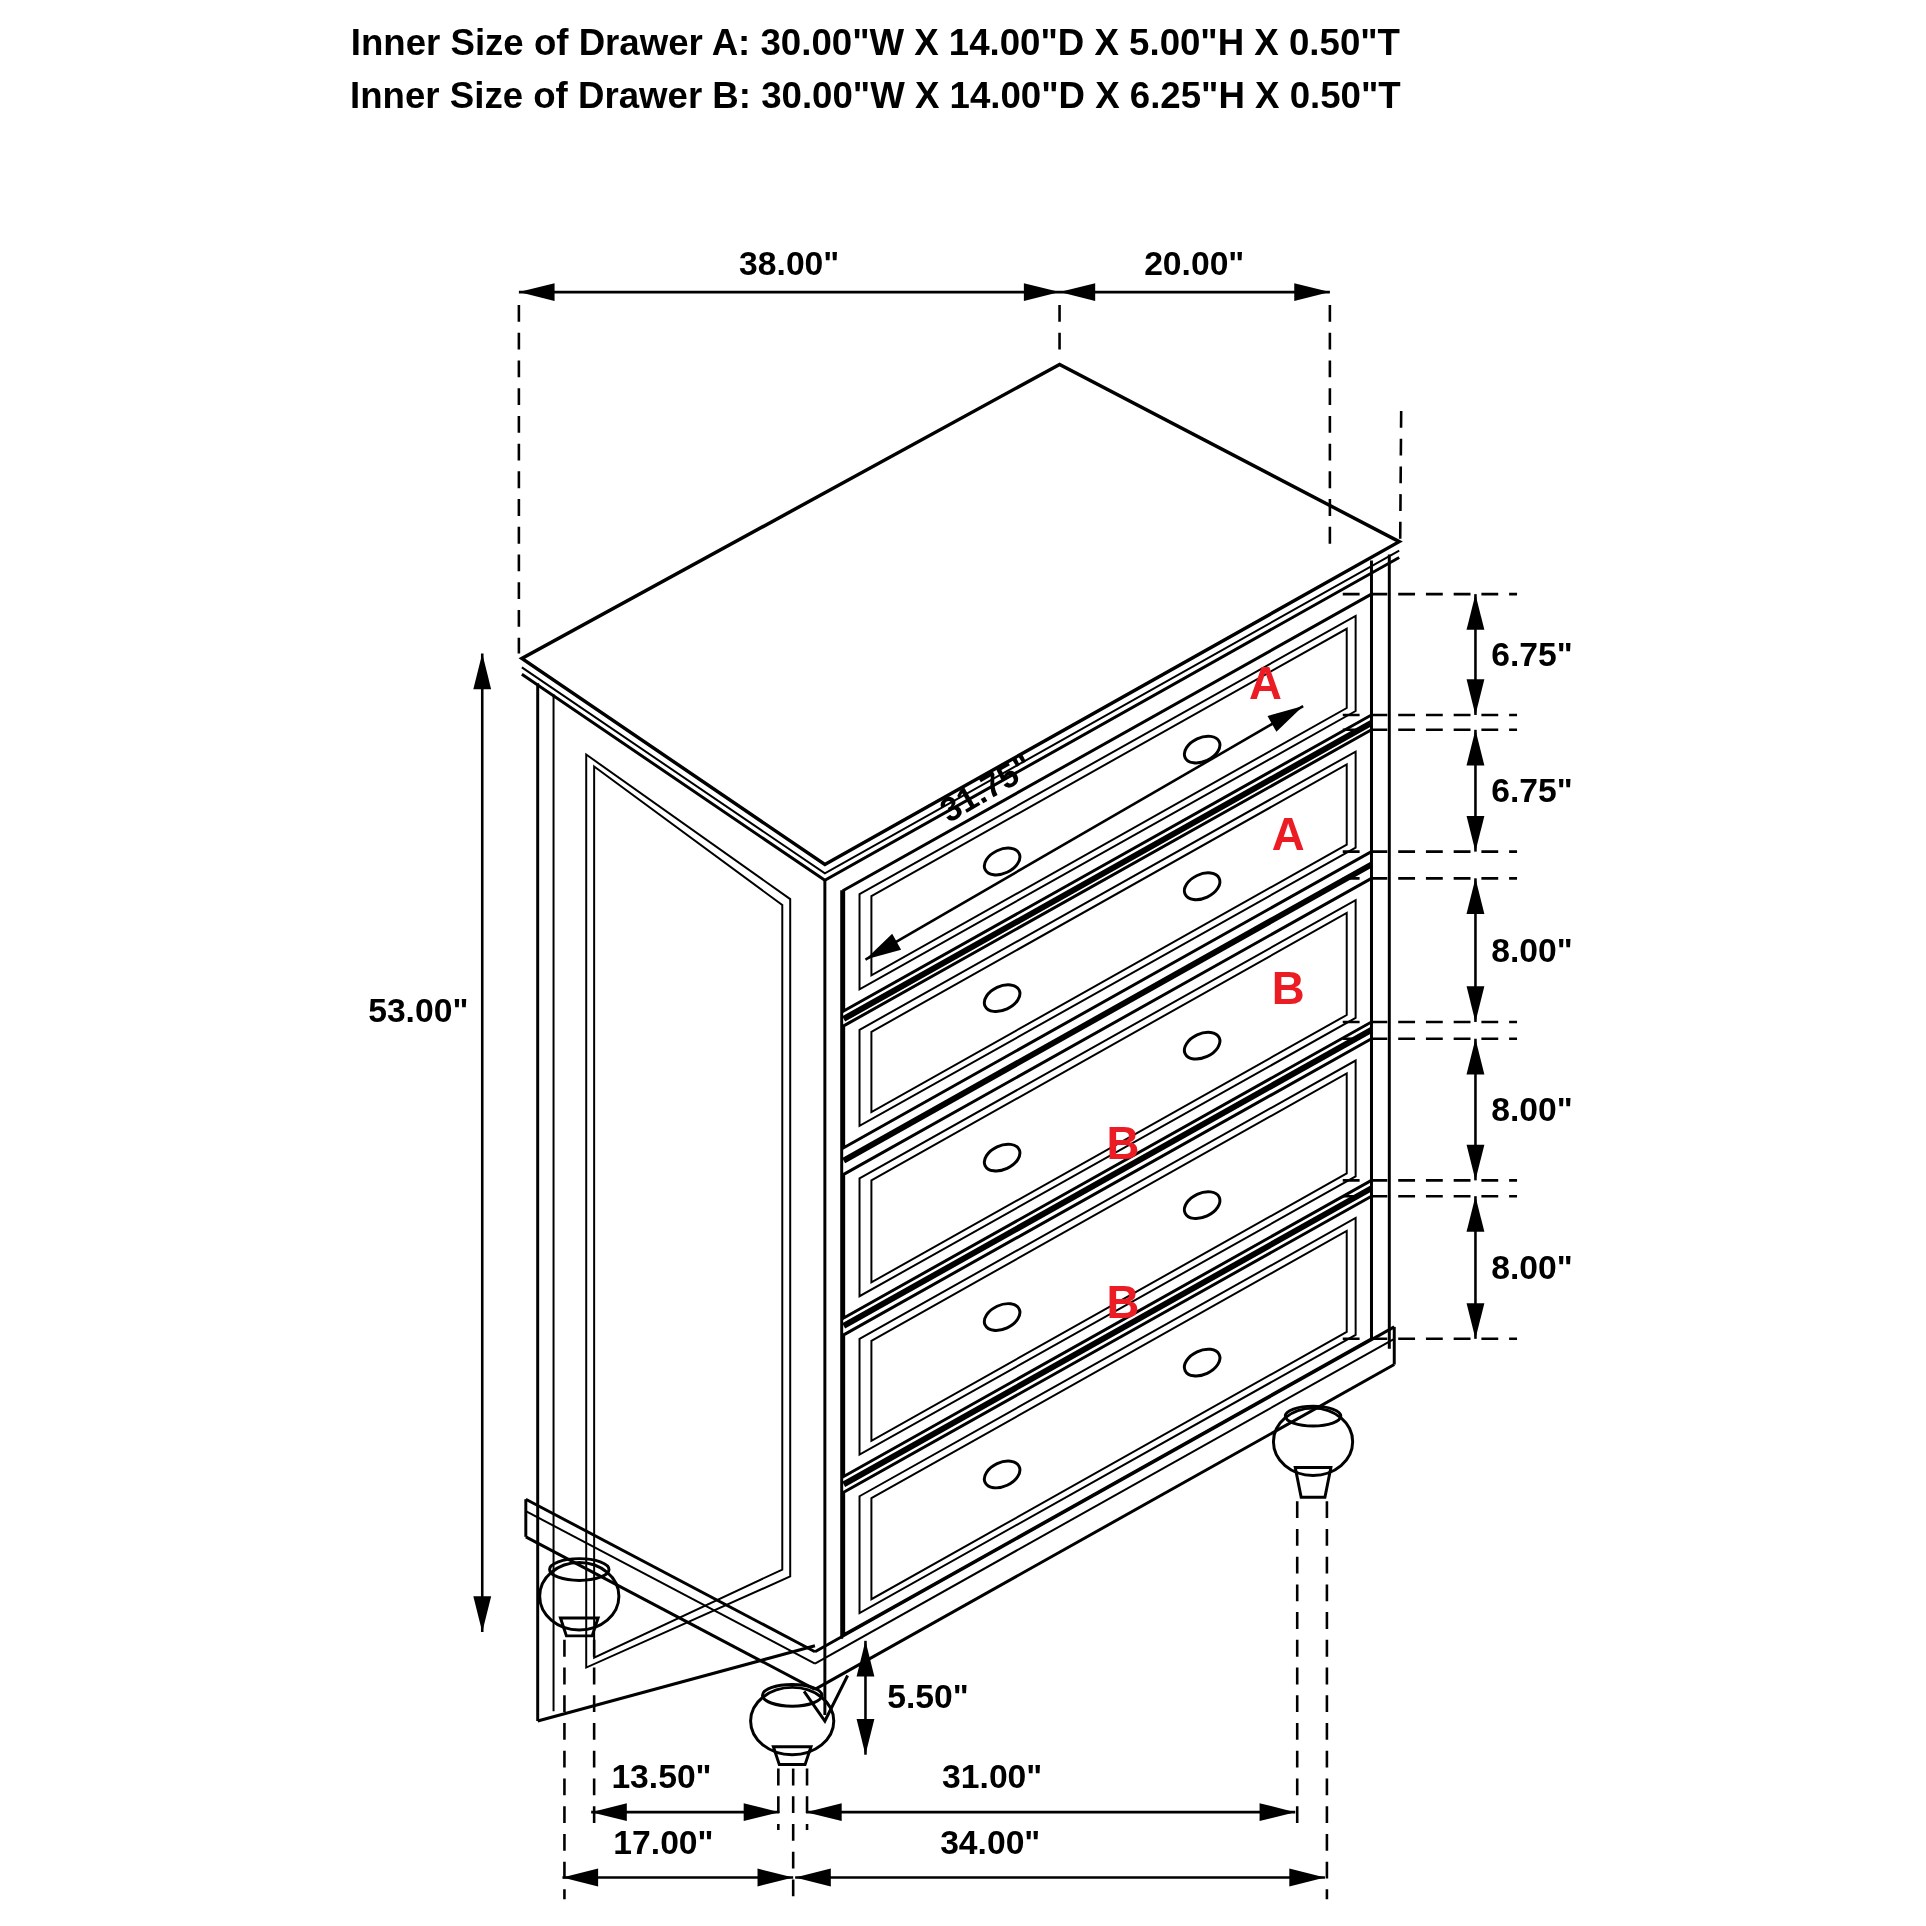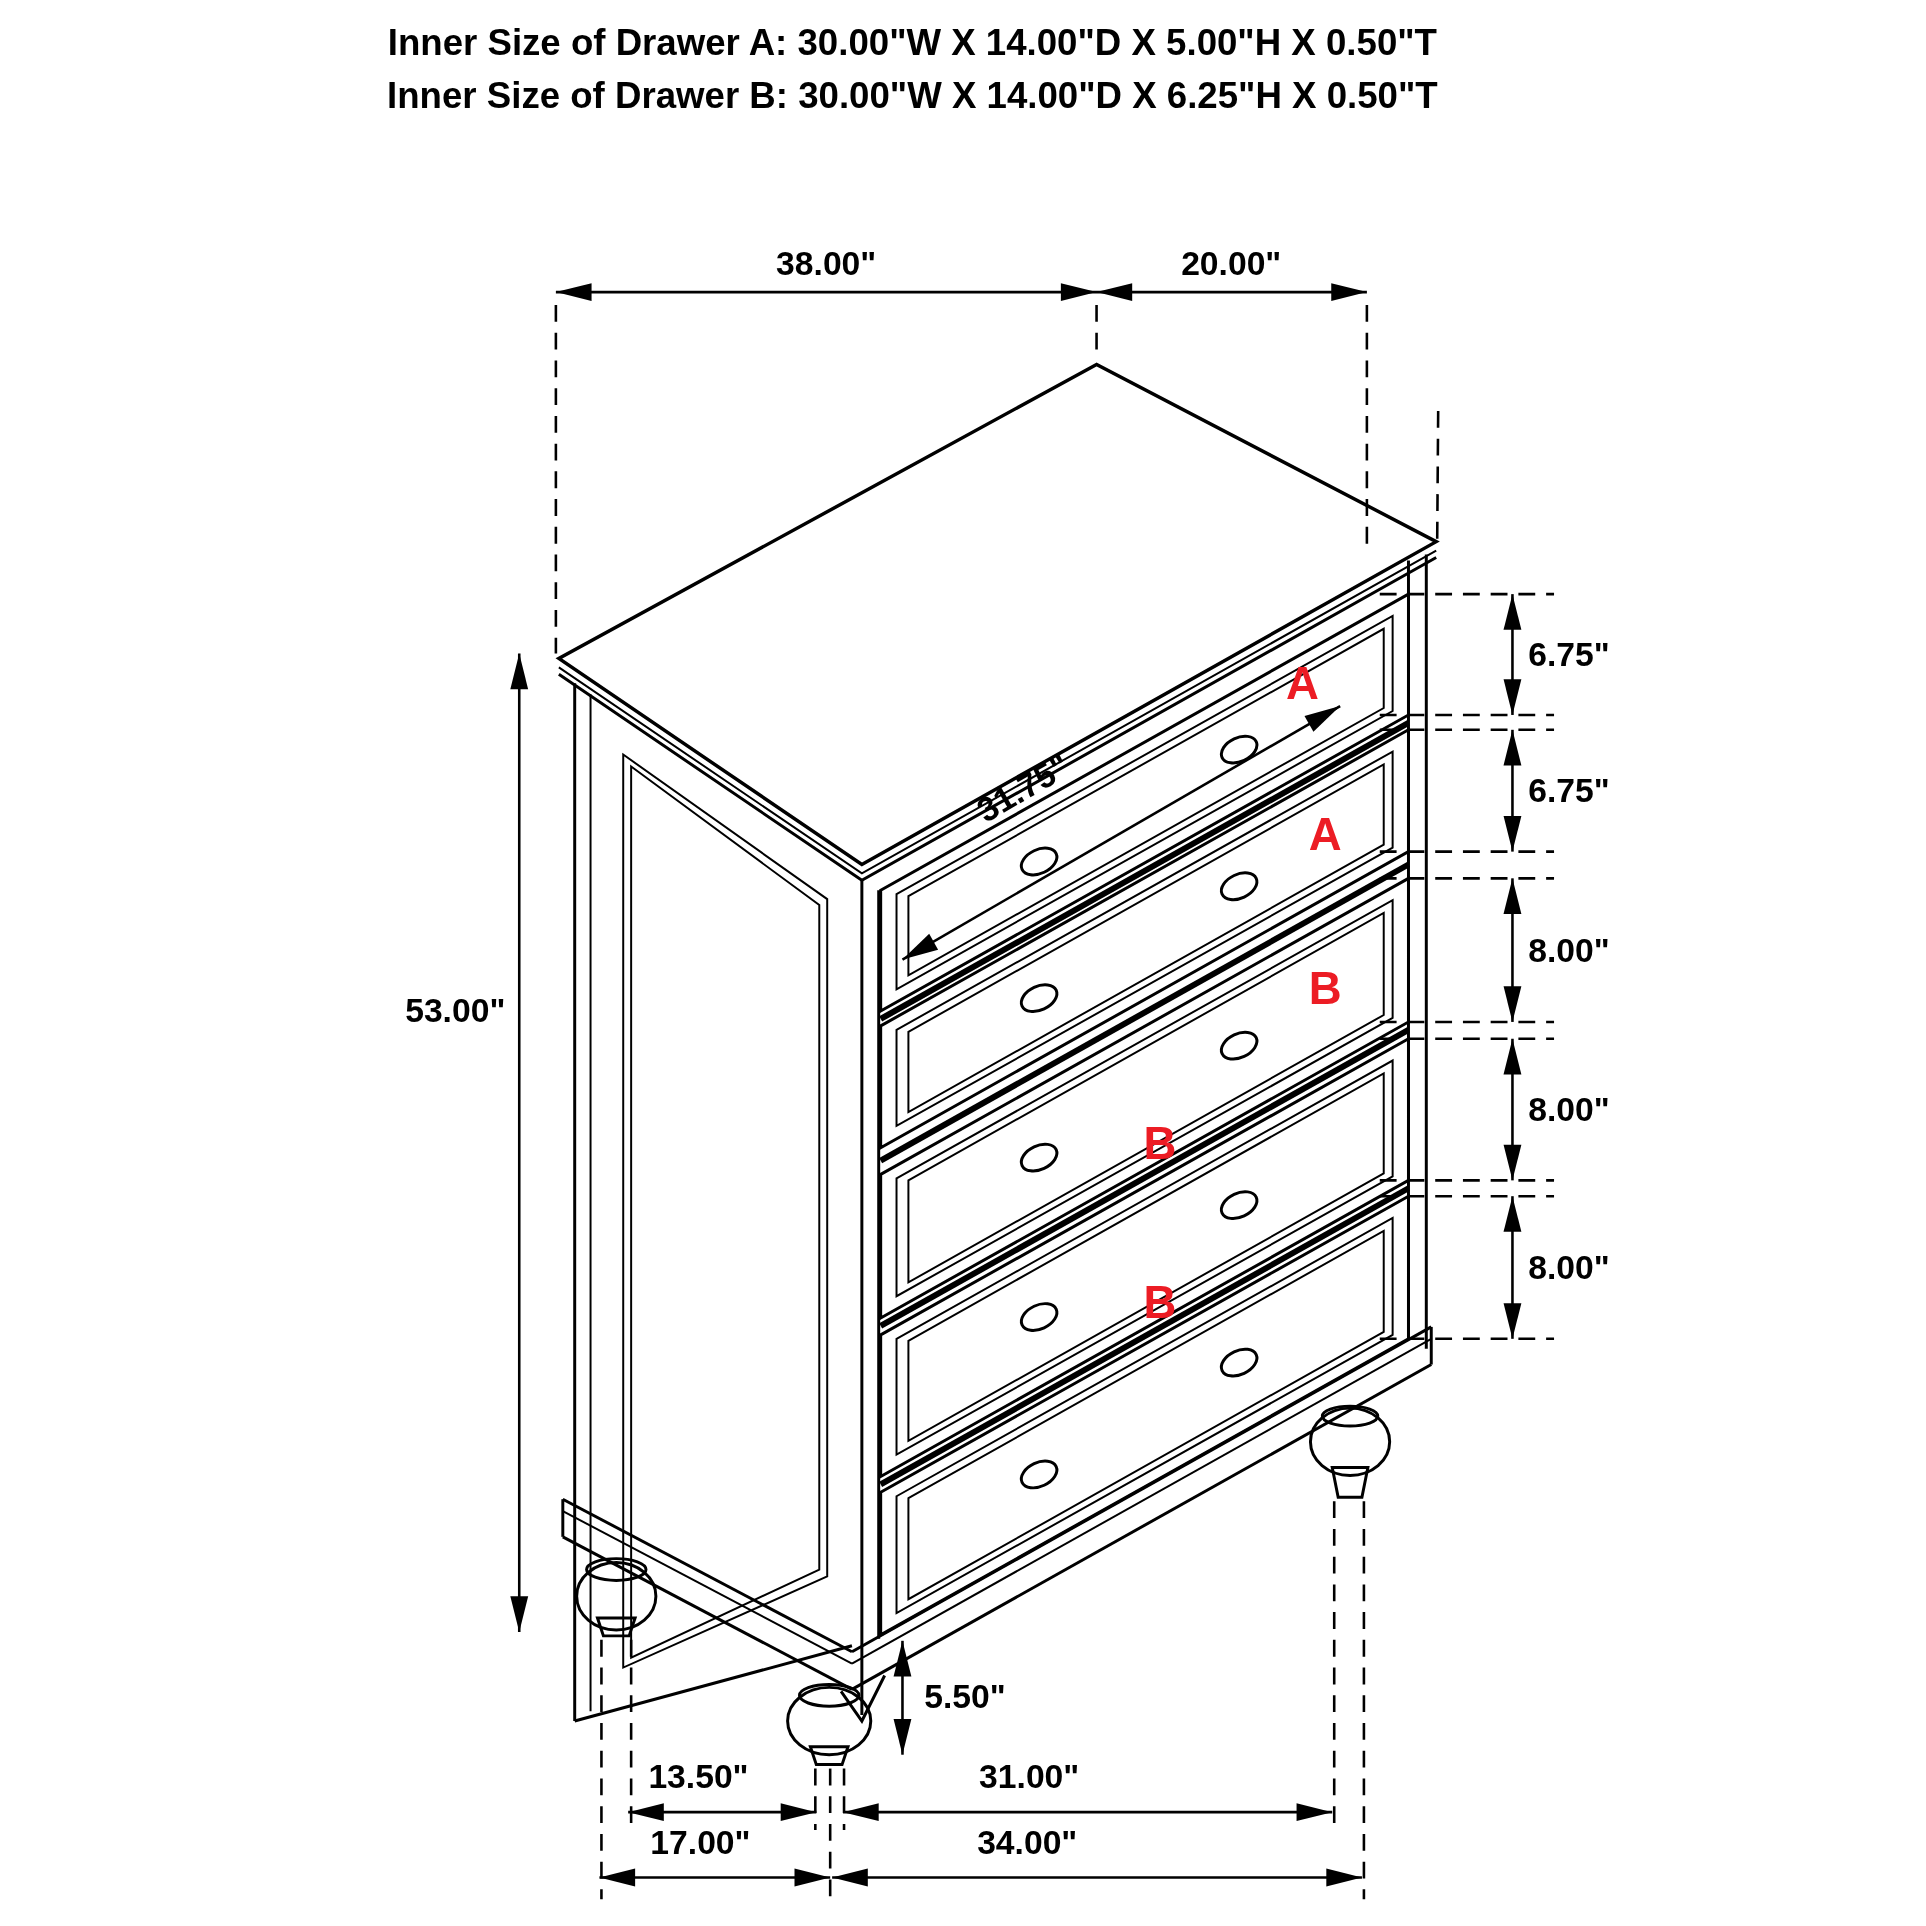--- a/index.html
+++ b/index.html
@@ -1,16 +1,16 @@
 <!DOCTYPE html>
 <html><head>
 <meta charset="utf-8">
 <style>
   html,body{margin:0;padding:0;background:#ffffff;}
-  .stage{width:1840px;height:1927px;position:relative;background:#fff;padding-left:37px;}
+  .stage{width:1840px;height:1927px;position:relative;background:#fff;}
   svg{display:block;}
   .t-title{font:bold 37px "Liberation Sans", sans-serif;fill:#000;}
   .t-dim{font:bold 34px "Liberation Sans", sans-serif;fill:#000;}
   .t-red{font:bold 46px "Liberation Sans", sans-serif;}
   .ln{fill:none;stroke:#000;stroke-width:3;}
   .ln2{fill:none;stroke:#000;stroke-width:2;}
   .lnT{fill:none;stroke:#000;stroke-width:3.5;}
   .shadow{fill:none;stroke:#000;stroke-width:6;}
   .dim{fill:none;stroke:#000;stroke-width:2.6;}
   .dash{fill:none;stroke:#000;stroke-width:2.6;stroke-dasharray:17 11;}

